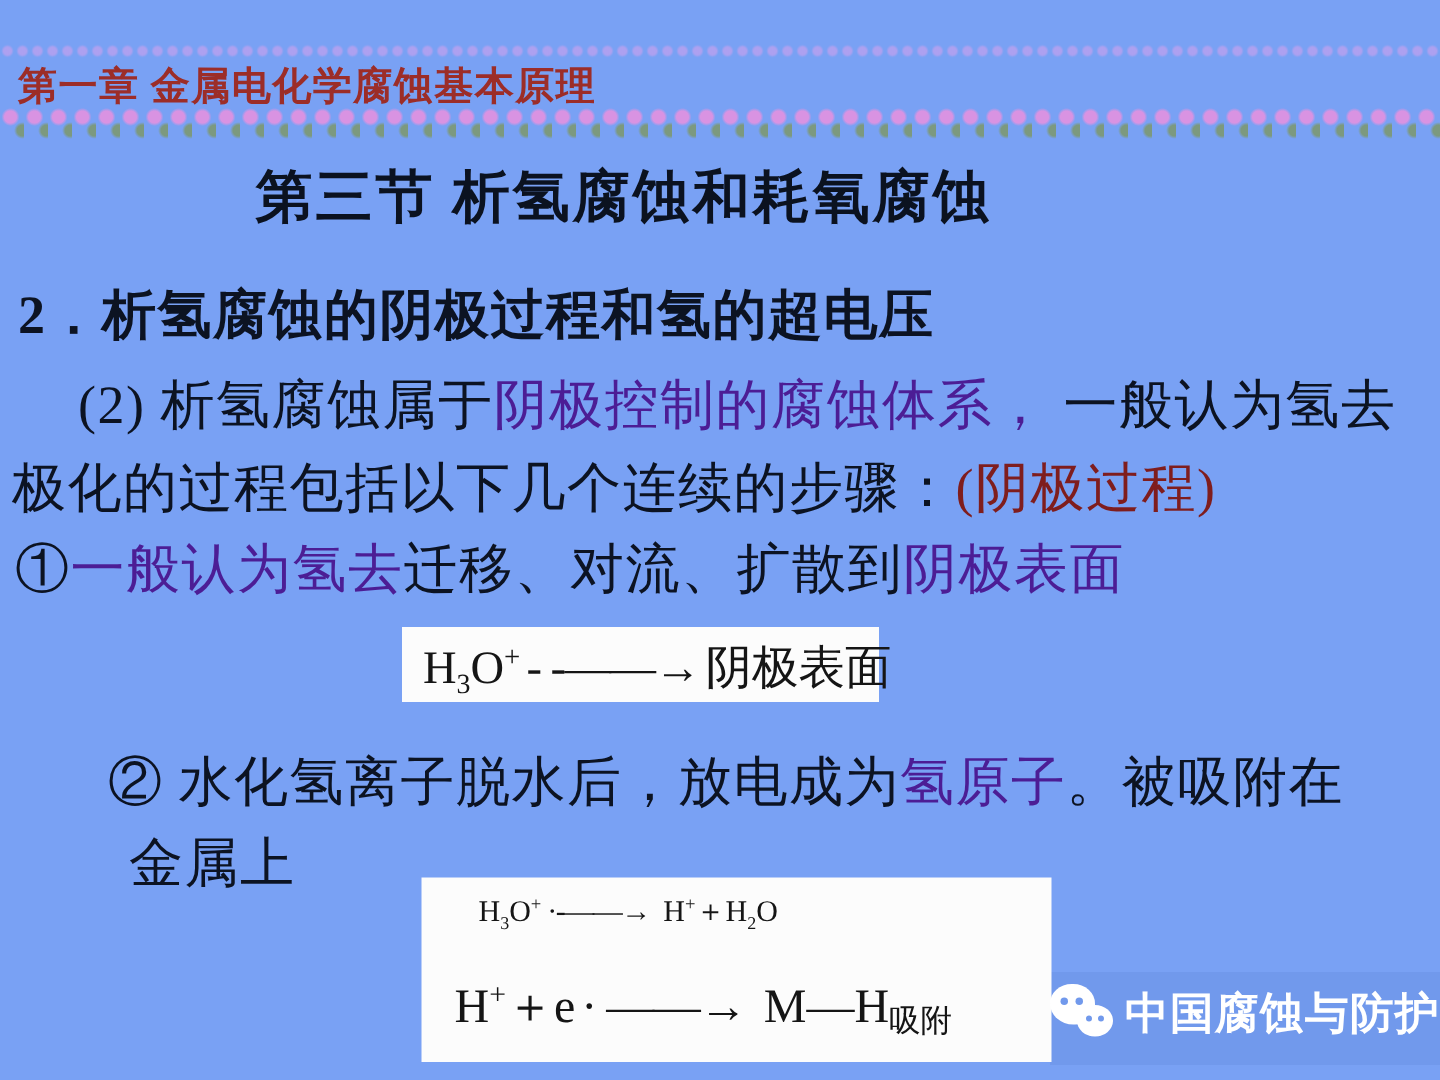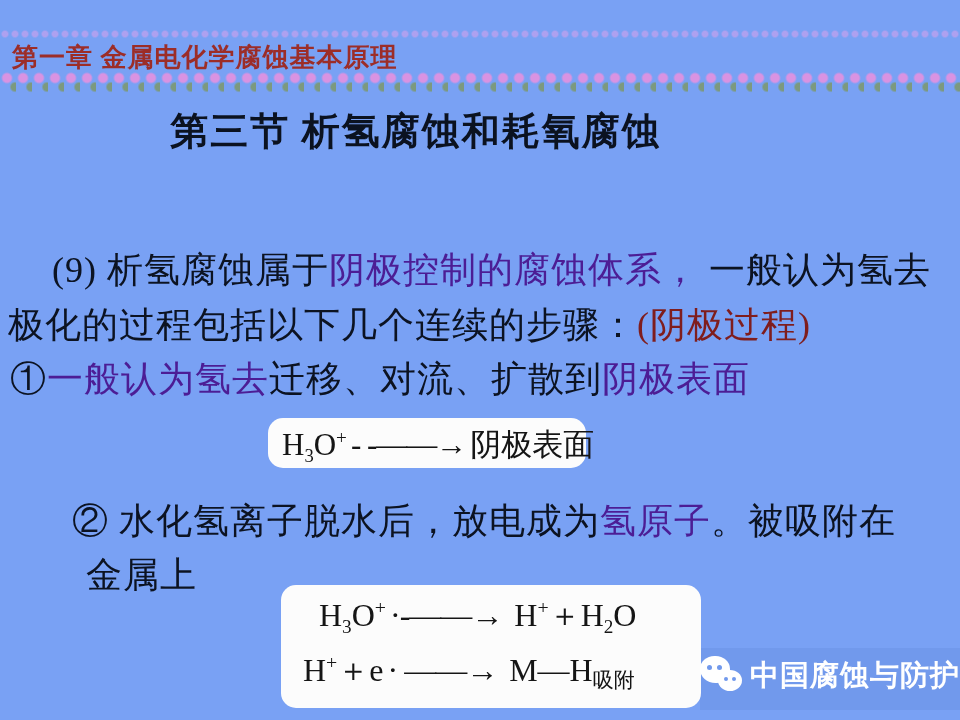--- a/index.html
+++ b/index.html
@@ -35,26 +35,26 @@
   .tline{position:absolute;font-size:36px;color:#0c1322;white-space:nowrap;letter-spacing:1px;}
   .point2{left:12px;top:186px;font-weight:bold;}
   .l-indent1{left:52px;top:246px;}
   .l-flush{left:8px;top:301px;}
   .l-step1{left:10px;top:355px;}
   .l-step2{left:72px;top:497px;}
   .l-step2b{left:86px;top:551px;}
   .red{color:#4c1d95;}
   .red-bright{color:#7f1d1d;}
   
-  .eq-box{position:absolute;background:#fcfcfc;border-radius:15px;}
+  .eq-box{position:absolute;background:#fcfcfc;}
   .box1{left:268px;top:418px;width:318px;height:50px;}
   .box2{left:281px;top:585px;width:420px;height:123px;}
   .eq{position:absolute;color:#151515;white-space:nowrap;font-family:"Liberation Serif","DejaVu Serif",serif;}
   .eq1{left:14px;top:6px;font-size:31px;}
-  .eq2{left:38px;top:9px;font-size:32px;}
+  .eq2{left:38px;top:9px;font-size:20px;}
   .eq3{left:22px;top:64px;font-size:32px;}
   .eq sub{font-size:60%;}
   .eq sup{font-size:62%;}
   .eq .arrow{letter-spacing:-1px;padding:0 4px;}
   .eq .subcjk{font-size:21px;vertical-align:-6px;letter-spacing:0;}
   
   .logo-band{position:absolute;left:700px;top:648px;width:260px;height:62px;background:#7199ec;}
   .logo{position:absolute;left:698px;top:650px;display:flex;align-items:center;}
   .logo-text{
     font-family:"Liberation Sans","DejaVu Sans",sans-serif;
@@ -79,23 +79,24 @@
 <div class="slide">
 
   <div class="dots-faint"></div>
 
   <div class="chapter">第一章  金属电化学腐蚀基本原理</div>
 
   <div class="dots-row"></div>
 
   <div class="section-title">第三节  析氢腐蚀和耗氧腐蚀</div>
 
+  <div class="tline point2">2．析氢腐蚀的阴极过程和氢的超电压</div>
 
   <div class="tline l-indent1">
-    <span>(9) 析氢腐蚀属于</span><span class="red">阴极控制的腐蚀体系，</span><span> 一般认为氢去</span>
+    <span>(2) 析氢腐蚀属于</span><span class="red">阴极控制的腐蚀体系，</span><span> 一般认为氢去</span>
   </div>
 
   <div class="tline l-flush">
     <span>极化的过程包括以下几个连续的步骤：</span><span class="red-bright">(阴极过程)</span>
   </div>
 
   <div class="tline l-step1">
     <span>①</span><span class="red">一般认为氢去</span><span>迁移、对流、扩散到</span><span class="red">阴极表面</span>
   </div>
 

